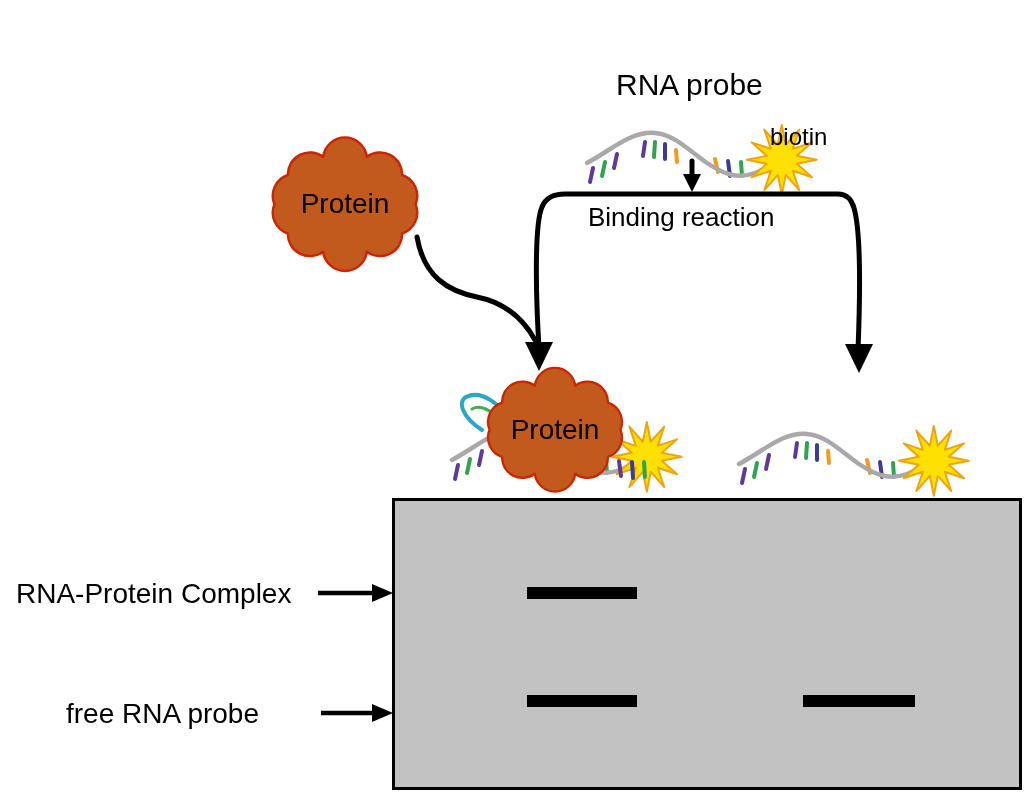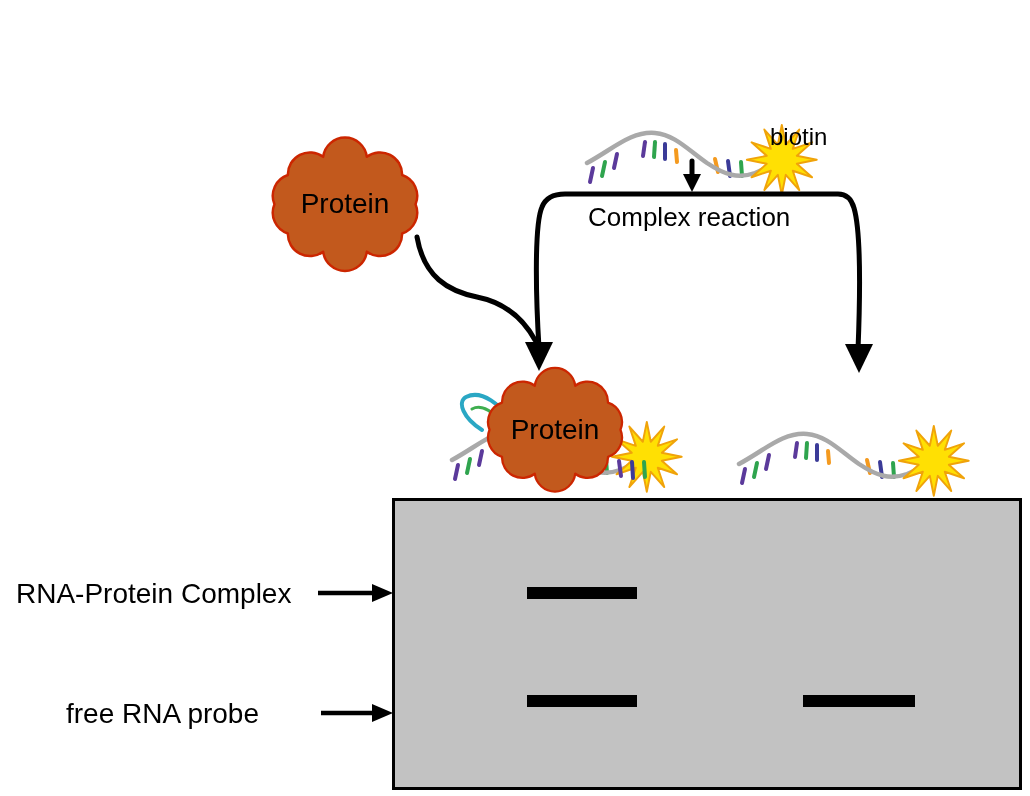--- a/index.html
+++ b/index.html
@@ -125,19 +125,20 @@
     <g>
       <path class="arrow-line-thin" d="M318,593 L374,593"></path>
       <polygon class="arrow-head" points="372,584 372,602 393,593"></polygon>
     </g>
     <g>
       <path class="arrow-line-thin" d="M321,713 L374,713"></path>
       <polygon class="arrow-head" points="372,704 372,722 393,713"></polygon>
     </g>
   </svg>
 
+  <div class="lbl lbl-rna-probe">RNA probe</div>
   <div class="lbl lbl-biotin">biotin</div>
-  <div class="lbl lbl-binding">Complex reaction</div>
+  <div class="lbl lbl-binding">Binding reaction</div>
   <div class="lbl lbl-protein1">Protein</div>
   <div class="lbl lbl-protein2">Protein</div>
   <div class="lbl lbl-complex-row">RNA-Protein Complex</div>
   <div class="lbl lbl-free-row">free RNA probe</div>
 </div>
 
 </body></html>

